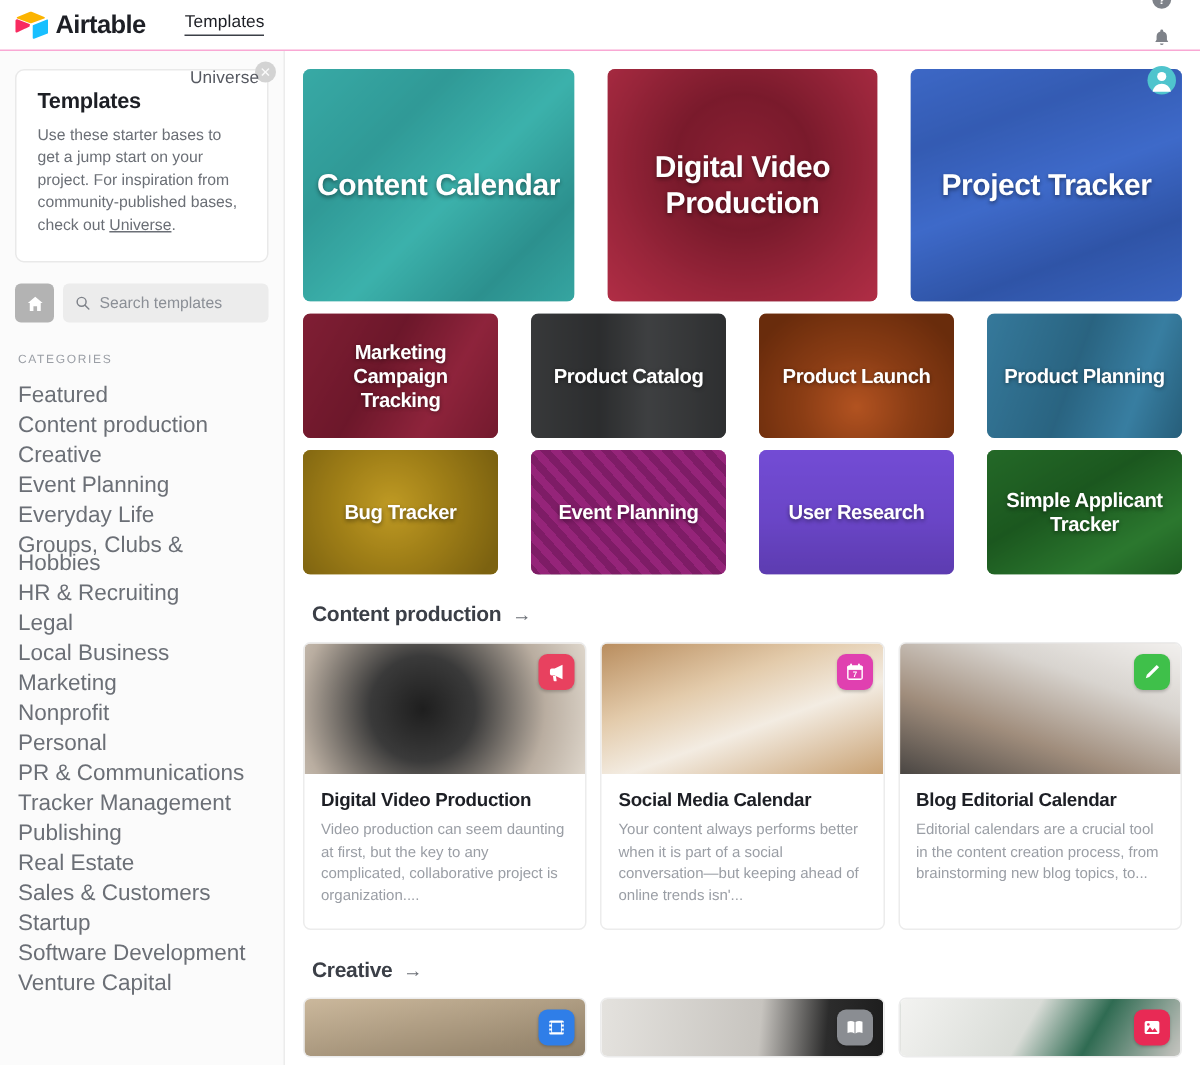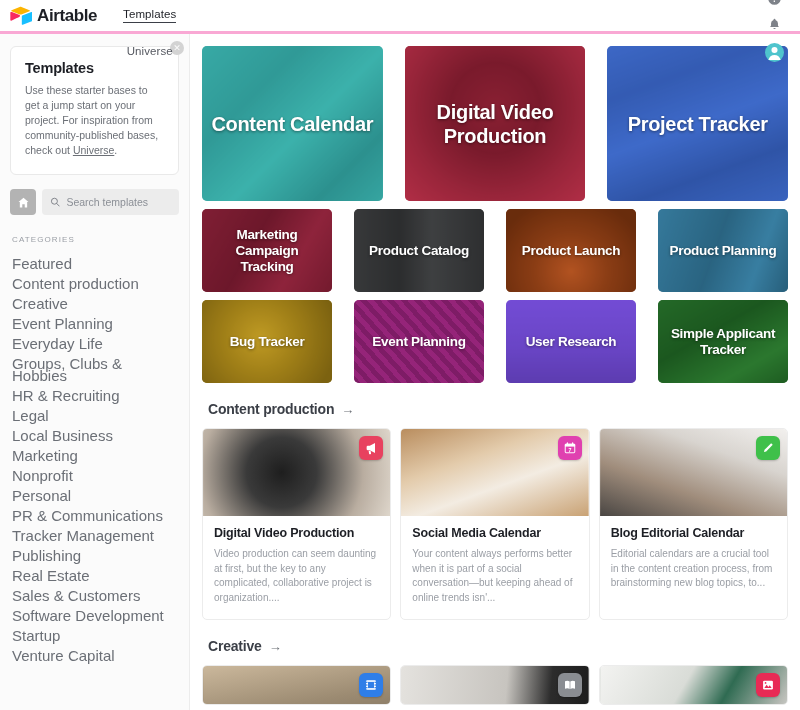--- a/index.html
+++ b/index.html
@@ -8,21 +8,21 @@
     overflow: hidden;
     background: #ffffff;
     font-family: "Liberation Sans", sans-serif;
     -webkit-font-smoothing: antialiased;
   }
 
   
   #header {
     height: 34px;
     background: #ffffff;
-    border-bottom: 3px solid #f9a8d4;
+    border-bottom: 1px solid #f9a8d4;
     display: flex;
     align-items: center;
     padding: 0 12px 0 10px;
     position: relative;
     z-index: 20;
   }
   #logo-wrap { display:flex; align-items:center; gap:5px; }
   .logo-mark { width: 22px; height: 19px; display:block; }
   .logo-text {
     font-size: 17px; font-weight: bold; color: #1d1f25;
@@ -234,22 +234,22 @@
       <div class="cat-item">Legal</div>
       <div class="cat-item">Local Business</div>
       <div class="cat-item">Marketing</div>
       <div class="cat-item">Nonprofit</div>
       <div class="cat-item">Personal</div>
       <div class="cat-item">PR &amp; Communications</div>
       <div class="cat-item">Tracker Management</div>
       <div class="cat-item">Publishing</div>
       <div class="cat-item">Real Estate</div>
       <div class="cat-item">Sales &amp; Customers</div>
+      <div class="cat-item">Startup</div>
       <div class="cat-item">Software Development</div>
-      <div class="cat-item">Startup</div>
       <div class="cat-item">Venture Capital</div>
     </div>
   </div>
 
   <div id="main">
 
     <div class="tile-row hero">
       <div class="tile">
         <div class="tile-photo" style="background-image:linear-gradient(135deg,#cfd6d9 0%,#9fb0b6 30%,#e6e8e5 55%,#8a9aa2 80%,#c2ccce 100%)"></div>
         <div class="tile-overlay" style="background:#2bb3ae"></div>

